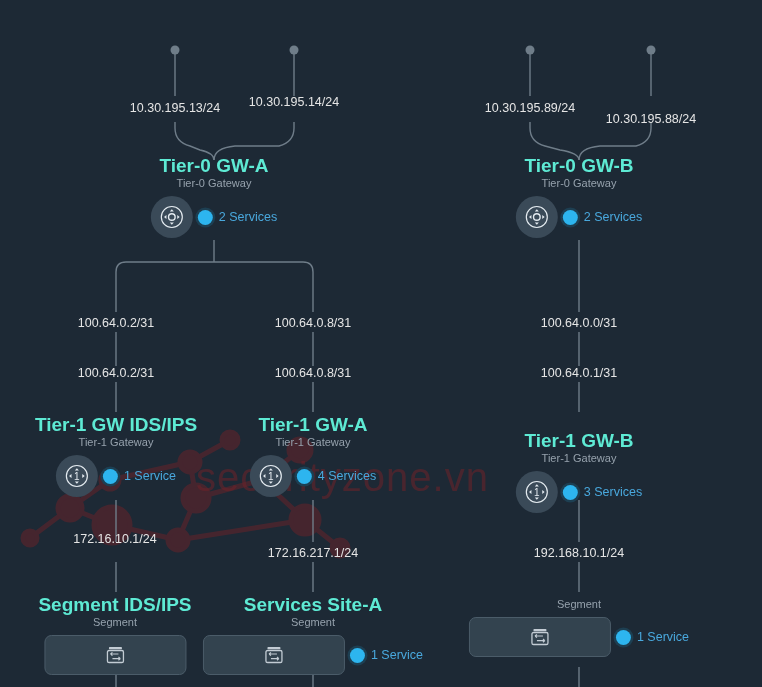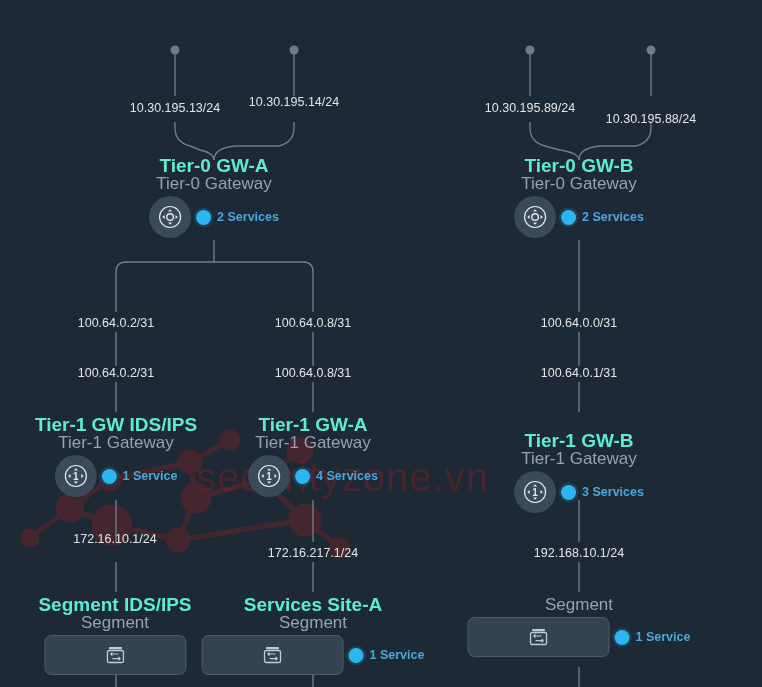--- a/index.html
+++ b/index.html
@@ -70,32 +70,31 @@
     transform: translateX(-50%);
     white-space: nowrap;
   }
   .node-title {
     font-size: 19px;
     font-weight: bold;
     color: #5eead4;
     line-height: 18px;
   }
   .node-sub {
-    font-size: 17px;
+    font-size: 11px;
     color: #96a2ad;
     line-height: 17px;
   }
 
   .glyph-row {
     display: flex;
     align-items: center;
     justify-content: center;
     margin-top: 4px;
     position: relative;
-    font-weight: bold;
   }
 
   .router-disc {
     width: 42px;
     height: 42px;
     border-radius: 50%;
     background: #3a4a58;
     display: flex;
     align-items: center;
     justify-content: center;

